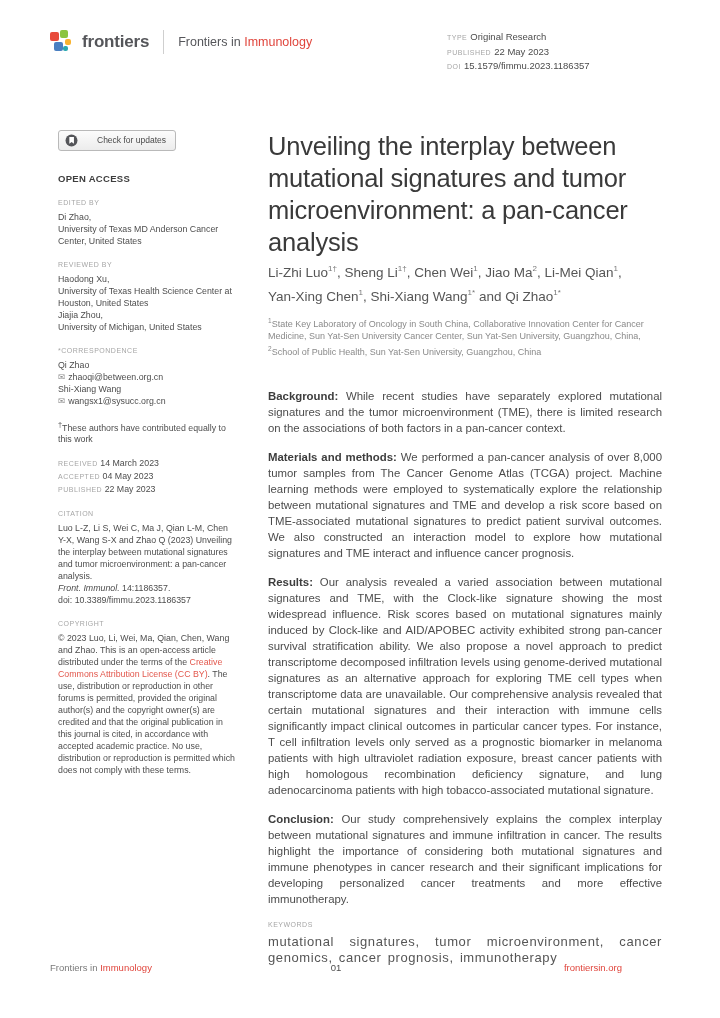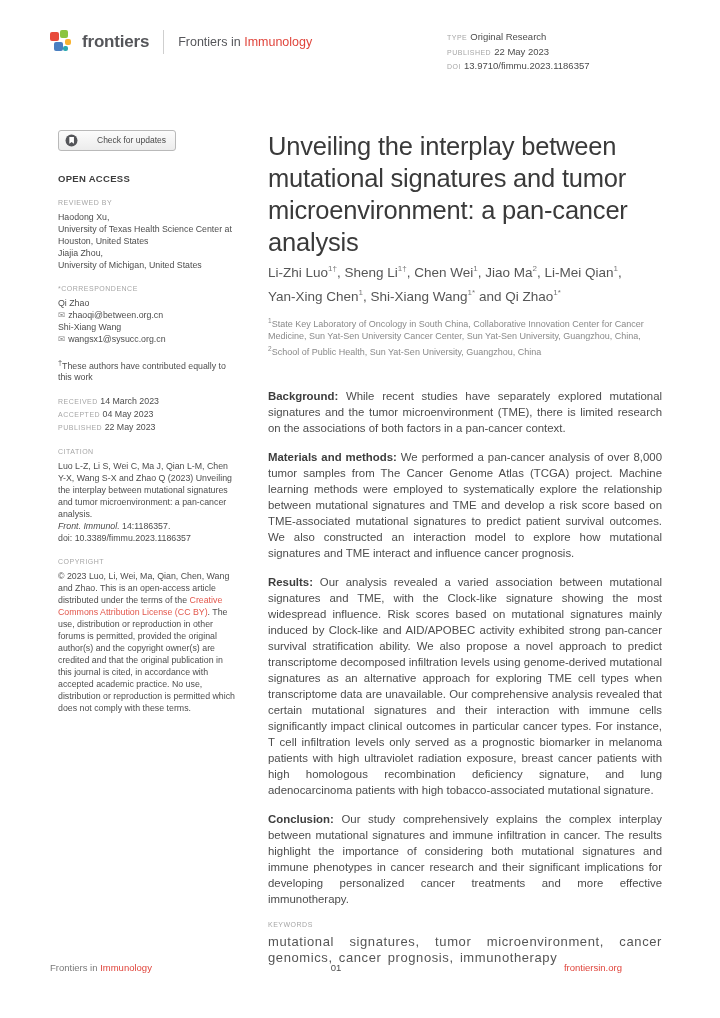--- a/index.html
+++ b/index.html
@@ -97,39 +97,46 @@
       <span class="logotype">frontiers</span>
       <span class="brand-divider"></span>
       <span class="journal-line">
         <span>Frontiers in</span>
         <span class="red">Immunology</span>
       </span>
     </div>
     <div class="header-meta">
         <div class="meta-row"><span class="meta-label">TYPE</span><span class="meta-value">Original Research</span></div>
         <div class="meta-row"><span class="meta-label">PUBLISHED</span><span class="meta-value">22 May 2023</span></div>
-        <div class="meta-row"><span class="meta-label">DOI</span><span class="meta-value">13.9710/fimmu.2023.1186357</span></div>
+        <div class="meta-row"><span class="meta-label">DOI</span><span class="meta-value">15.1579/fimmu.2023.1186357</span></div>
       </div>
   </div>
 
   <div class="content">
 
     <div class="sidebar">
       <button class="check-btn">
         <span>
           <svg width="13" height="13" viewBox="0 0 24 24">
             <circle cx="12" cy="12" r="11" fill="#55565a"></circle>
             <path d="M8 5.5h8.5V18l-4.2-3.2L8 18z" fill="#ffffff"></path>
           </svg>
         </span>
         <span>Check for updates</span>
       </button>
 
       <div class="open-access">OPEN ACCESS</div>
 
+      <div class="sb-section">
+        <div class="slabel">EDITED BY</div>
+        <div class="sb-body">
+            <div>Di Zhao,</div>
+            <div>University of Texas MD Anderson Cancer Center, United States</div>
+          </div>
+      </div>
 
       <div class="sb-section">
         <div class="slabel">REVIEWED BY</div>
         <div class="sb-body">
             <div>Haodong Xu,</div>
             <div>University of Texas Health Science Center at Houston, United States</div>
             <div>Jiajia Zhou,</div>
             <div>University of Michigan, United States</div>
           </div>
       </div>

